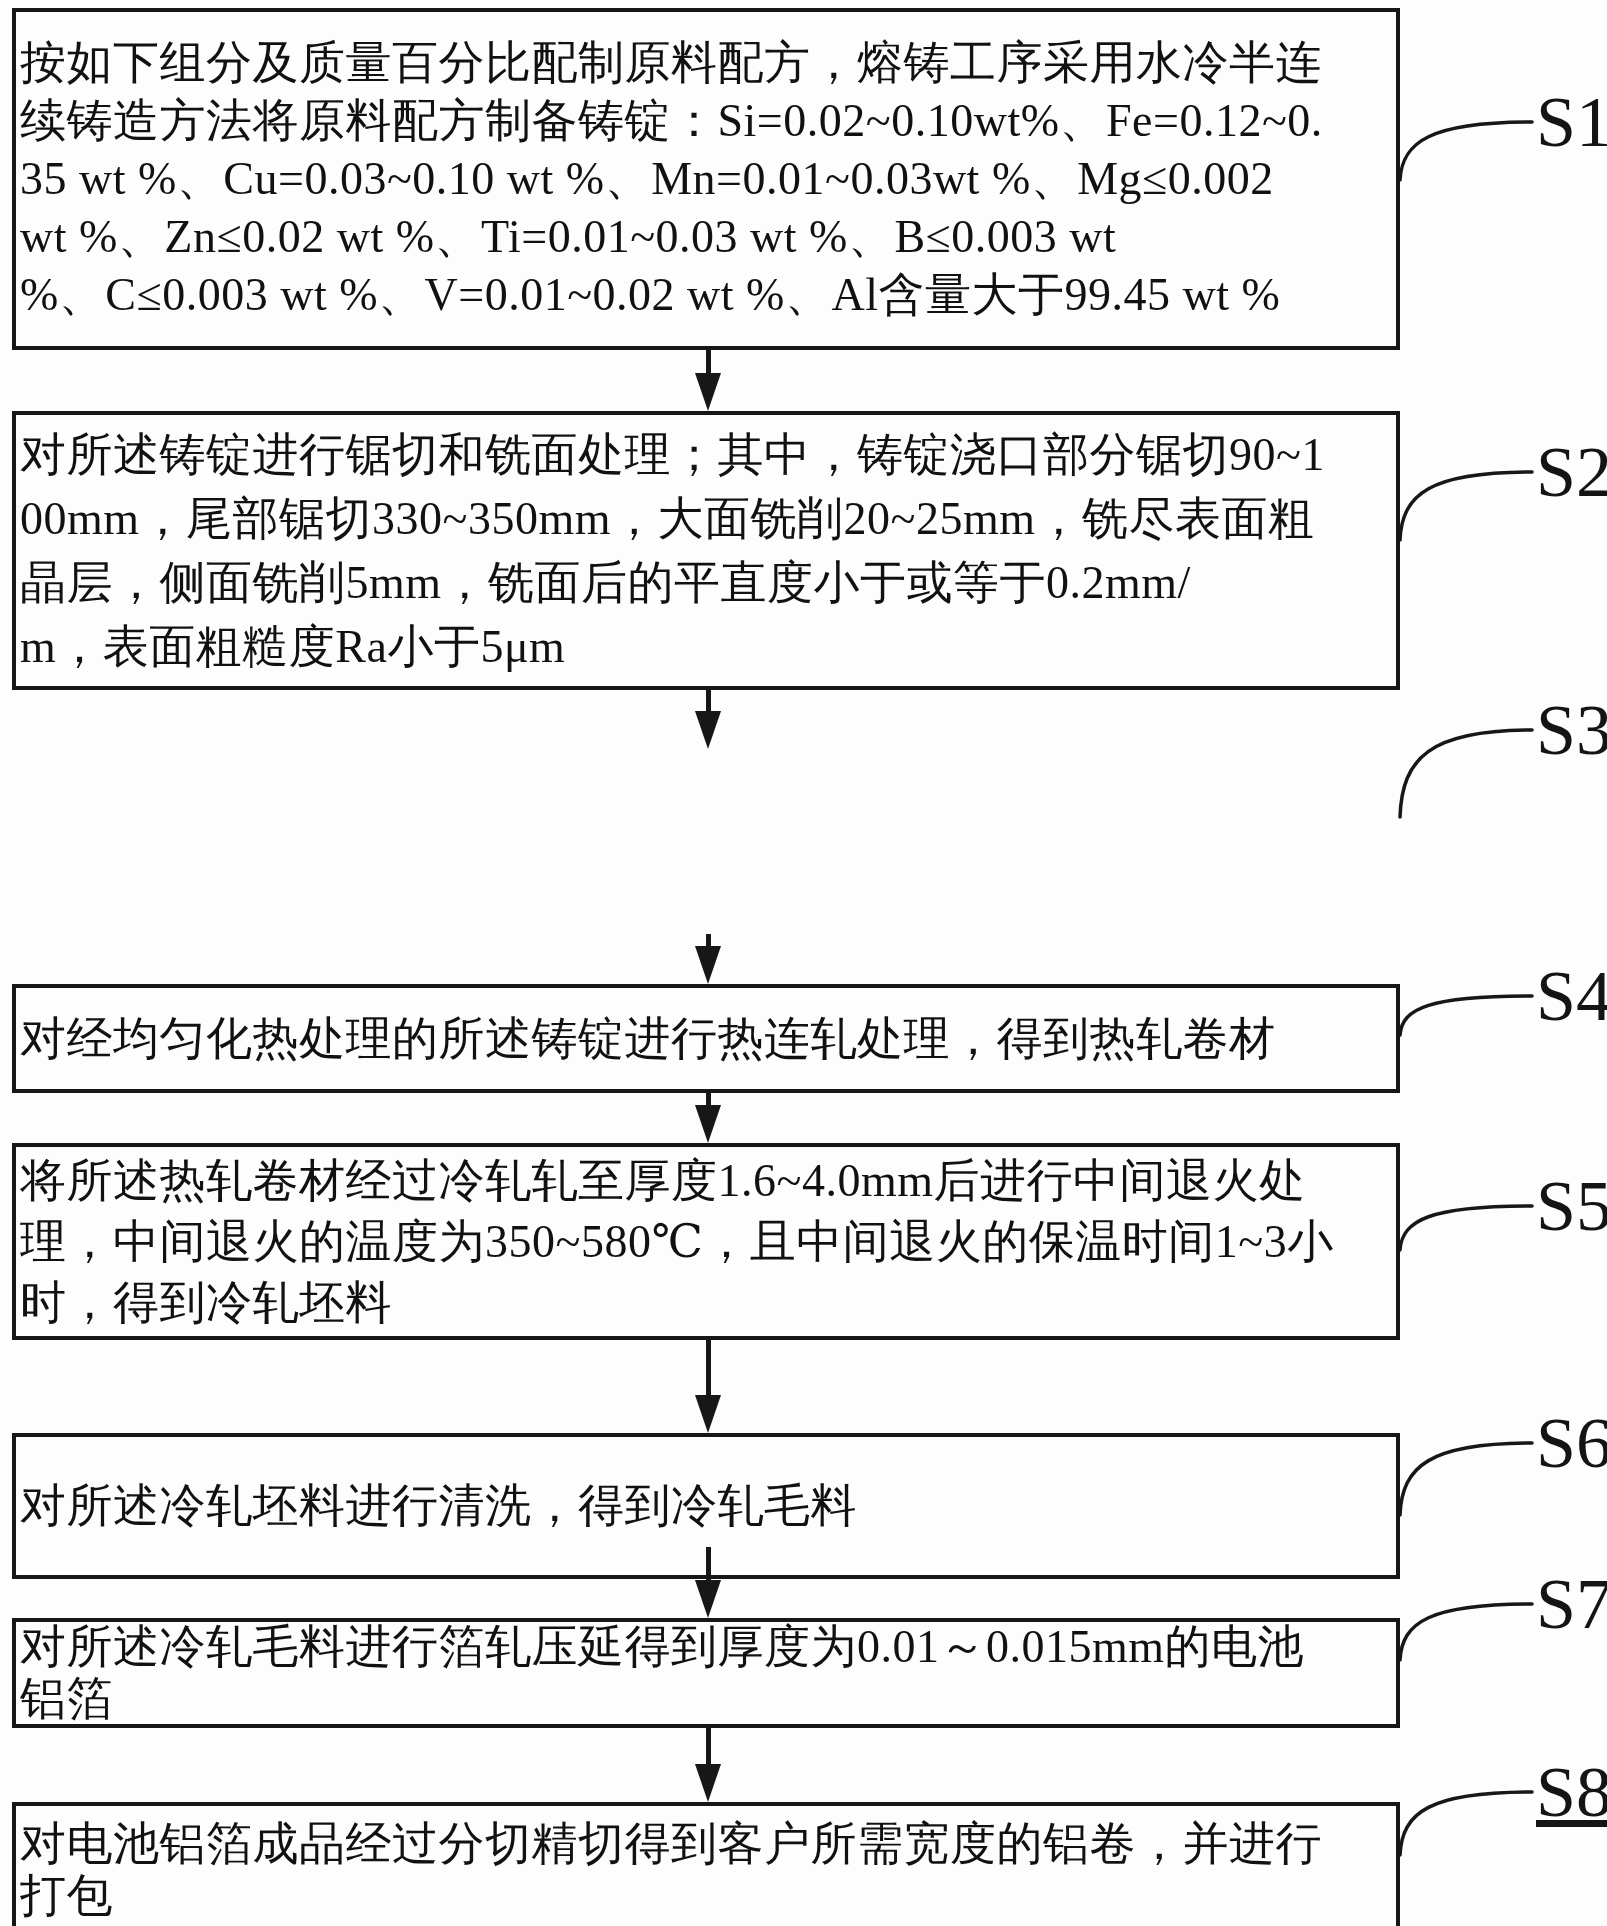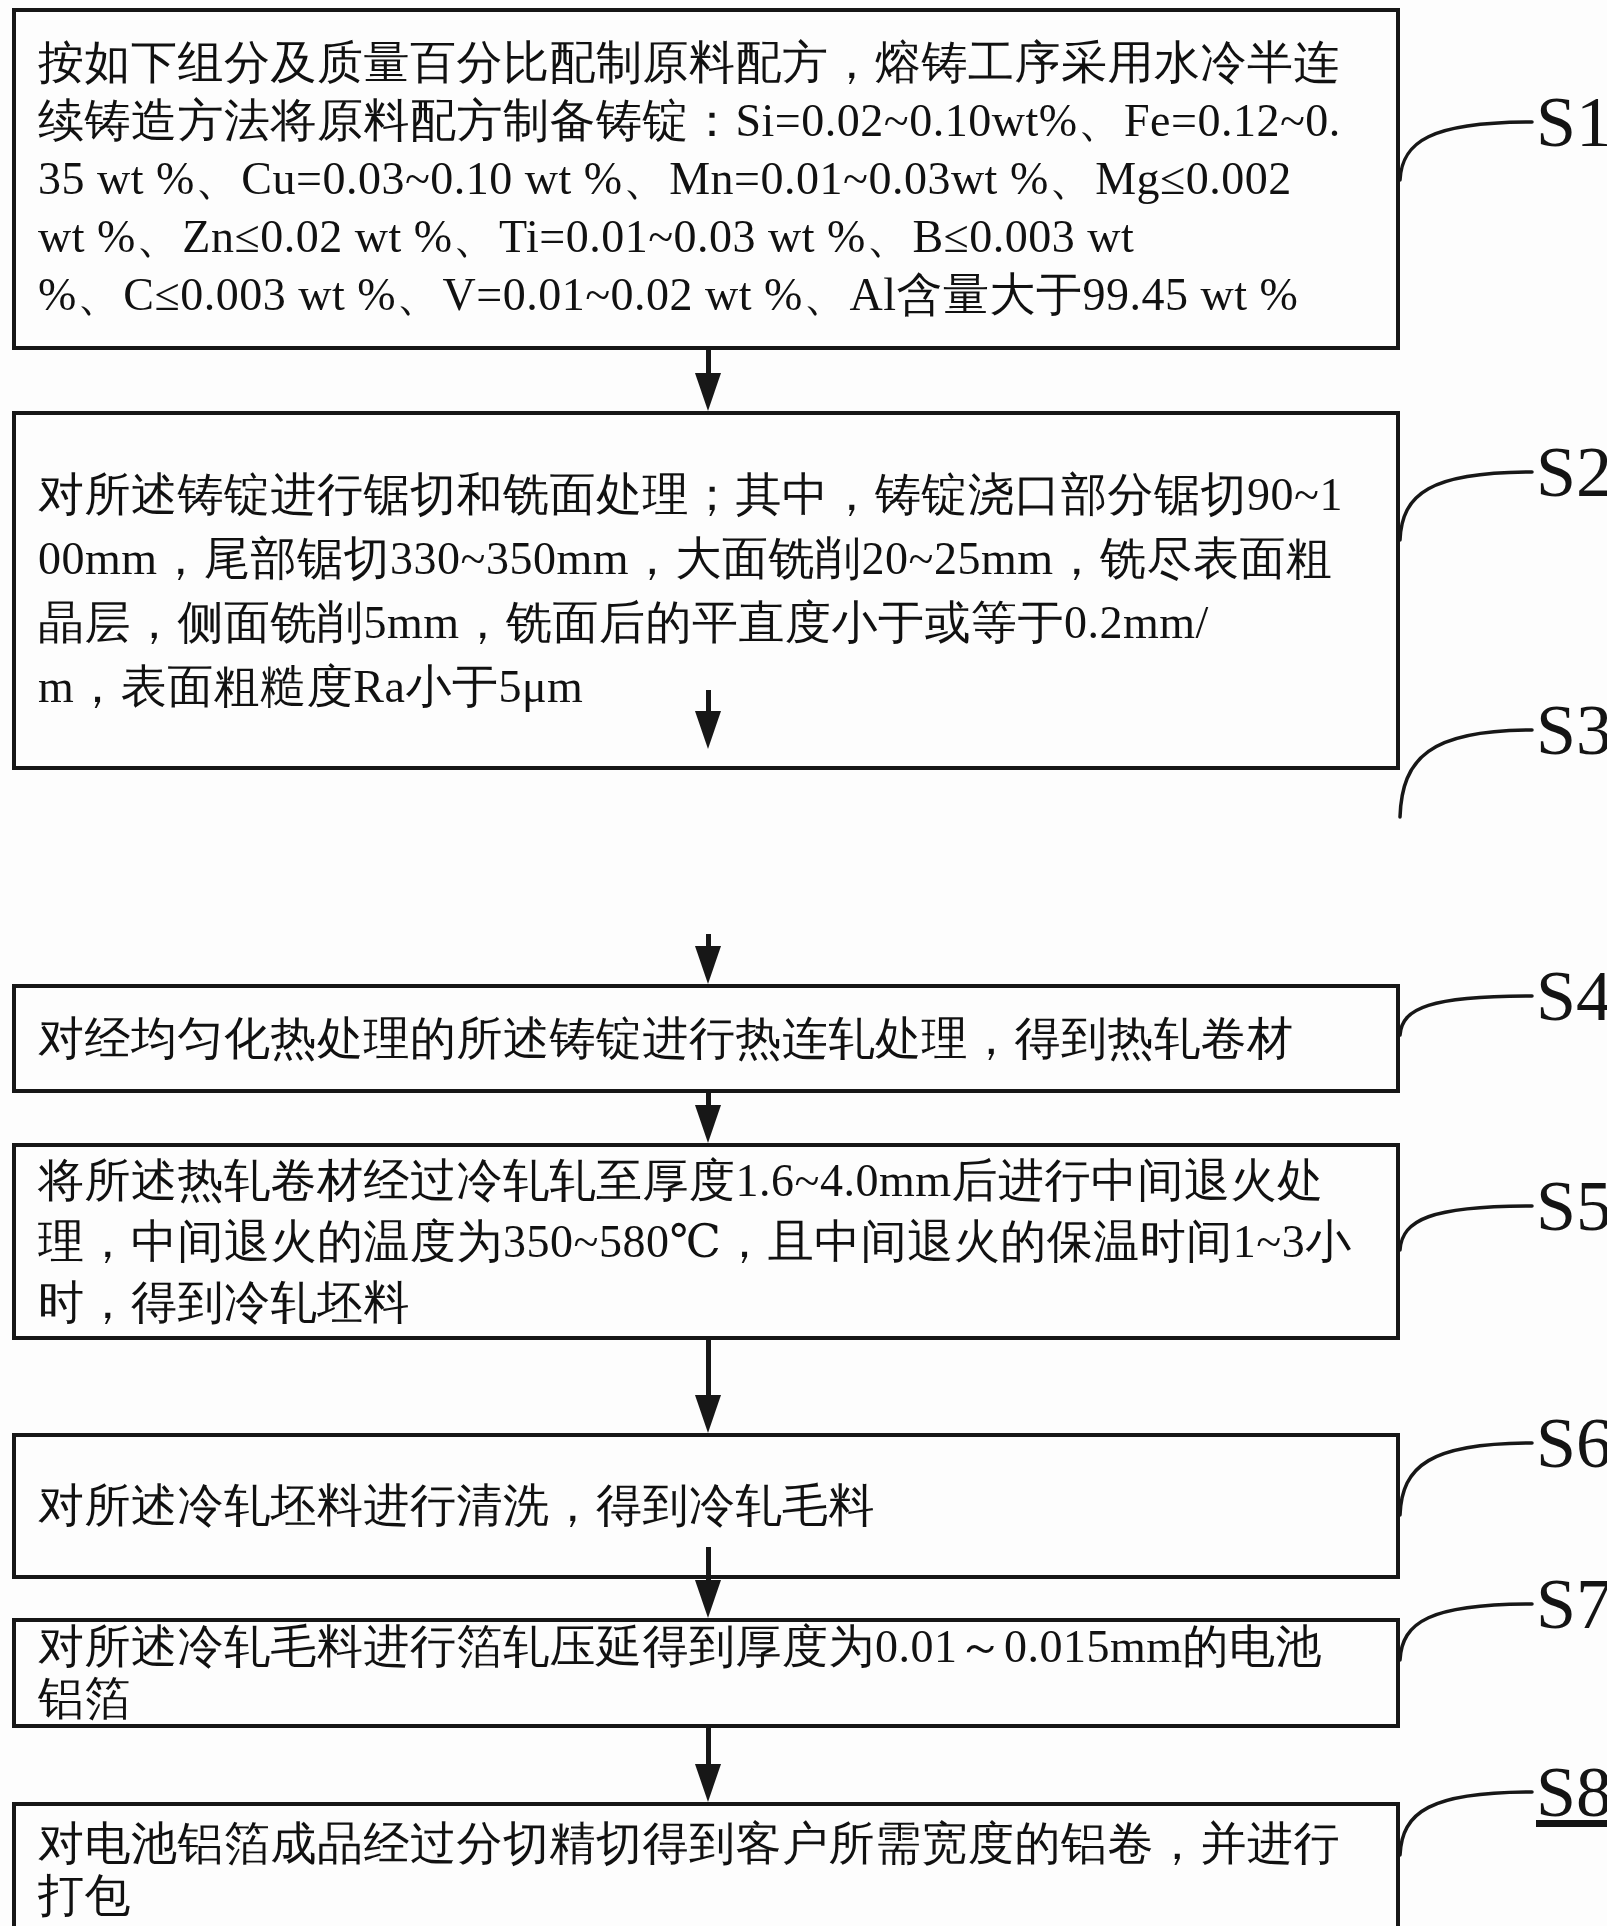--- a/index.html
+++ b/index.html
@@ -14,21 +14,21 @@
   }
   .step-box {
     position: absolute;
     left: 12px;
     width: 1388px;
     box-sizing: border-box;
     border: 4px solid #171717;
     background: #fdfdfd;
     display: flex;
     align-items: center;
-    padding: 2px 22px;
+    padding: 2px 4px;
   }
   .step-text {
     font-size: 46px;
     white-space: pre-line;
     letter-spacing: 0.5px;
     width: 100%;
   }
   .flow-arrow {
     position: absolute;
     left: 692px;
@@ -61,21 +61,21 @@
 <div class="page">
 
   <div class="step-box" style="top:8px; height:342px;">
     <div class="step-text" style="line-height:58px;">按如下组分及质量百分比配制原料配方，熔铸工序采用水冷半连
 续铸造方法将原料配方制备铸锭：Si=0.02~0.10wt%、Fe=0.12~0.
 35 wt %、Cu=0.03~0.10 wt %、Mn=0.01~0.03wt %、Mg≤0.002
 wt %、Zn≤0.02 wt %、Ti=0.01~0.03 wt %、B≤0.003 wt
 %、C≤0.003 wt %、V=0.01~0.02 wt %、Al含量大于99.45 wt %</div>
   </div>
 
-  <div class="step-box" style="top:411px; height:359px;">
+  <div class="step-box" style="top:411px; height:279px;">
     <div class="step-text" style="line-height:64px;">对所述铸锭进行锯切和铣面处理；其中，铸锭浇口部分锯切90~1
 00mm，尾部锯切330~350mm，大面铣削20~25mm，铣尽表面粗
 晶层，侧面铣削5mm，铣面后的平直度小于或等于0.2mm/
 m，表面粗糙度Ra小于5μm</div>
   </div>
 
 
   <div class="step-box" style="top:984px; height:109px;">
     <div class="step-text" style="line-height:60px;">对经均匀化热处理的所述铸锭进行热连轧处理，得到热轧卷材</div>
   </div>

